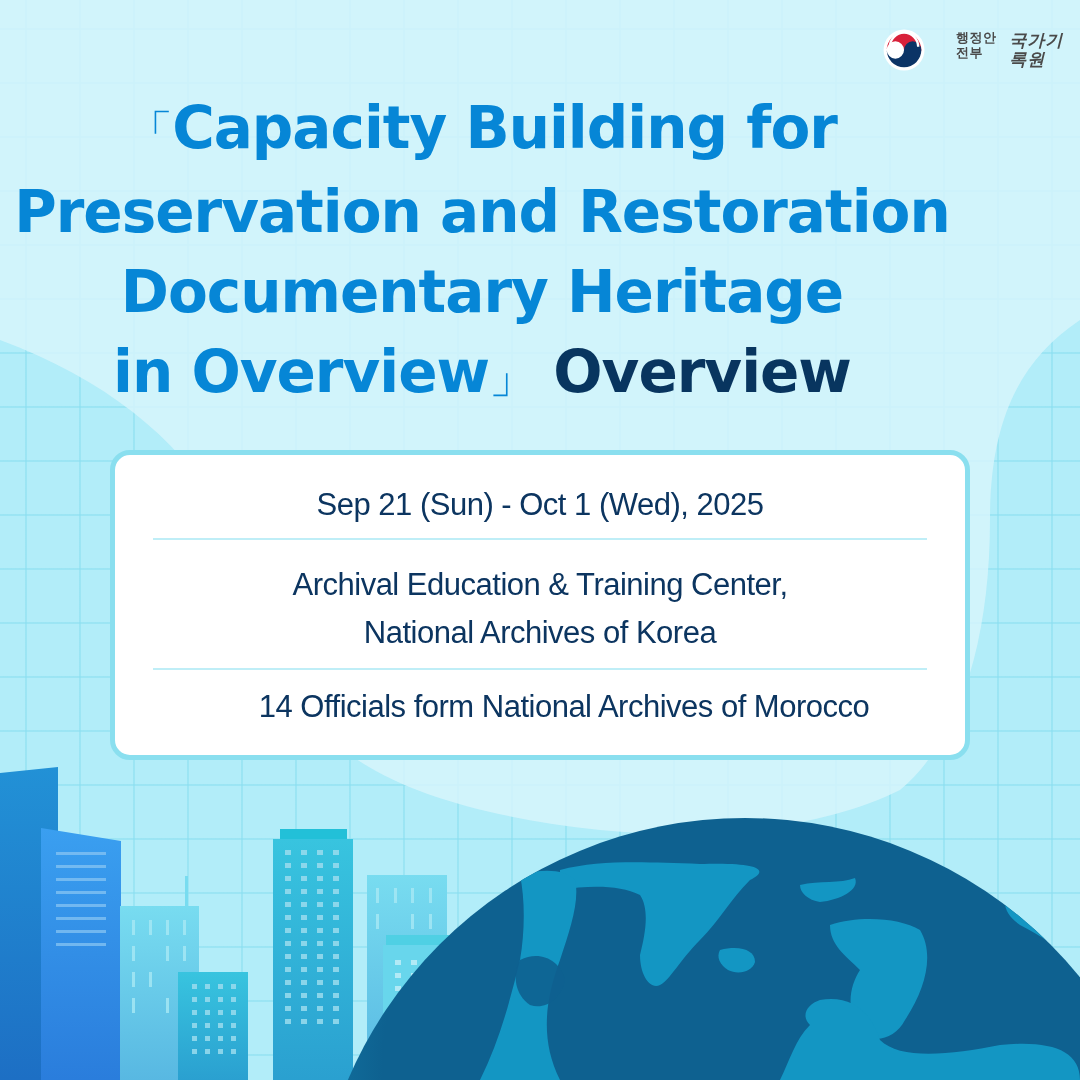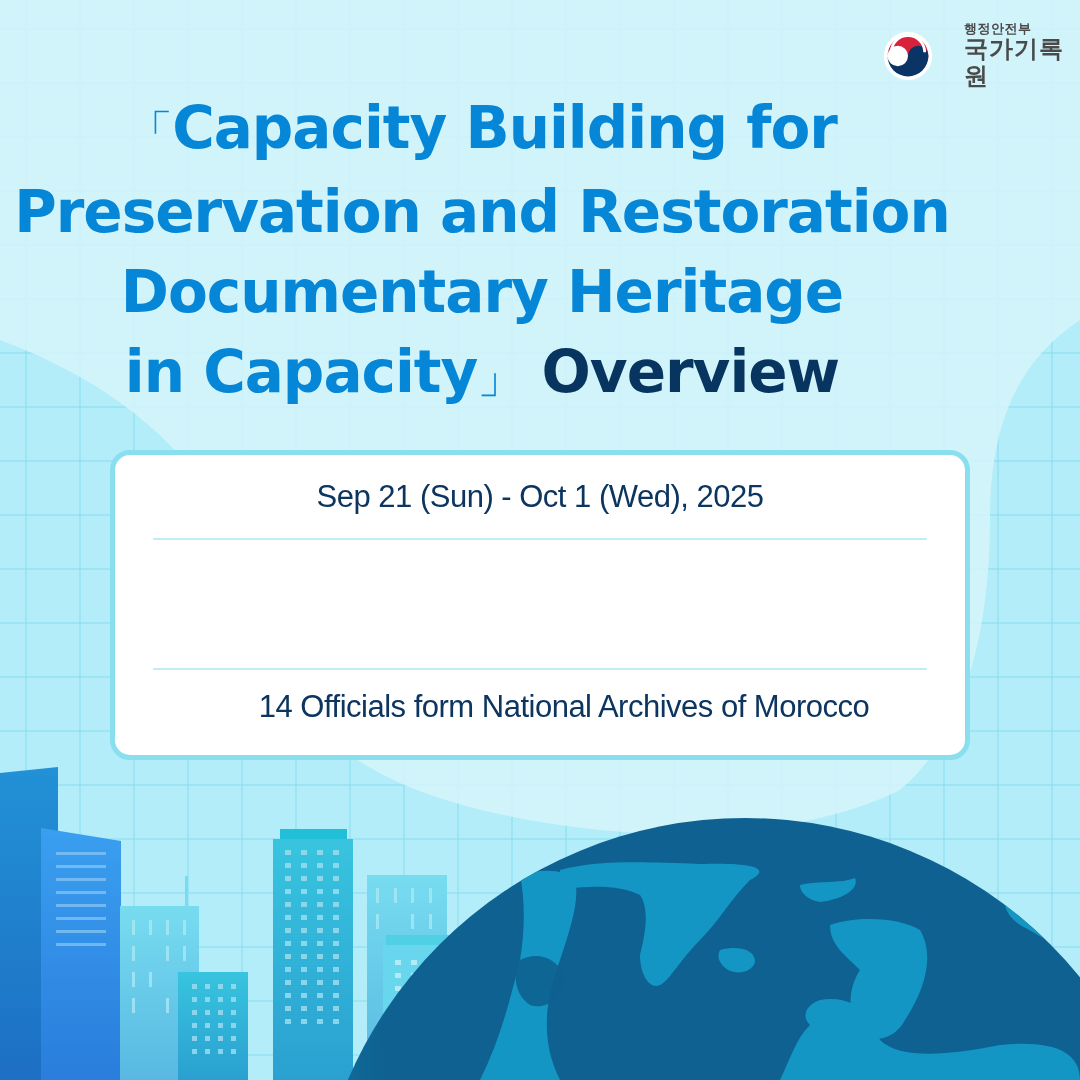--- a/index.html
+++ b/index.html
@@ -9,23 +9,23 @@
     background-color: #b2edf9;
     background-image:
       linear-gradient(to right, rgba(138,222,240,0.55) 2px, transparent 2px),
       linear-gradient(to bottom, rgba(138,222,240,0.55) 2px, transparent 2px);
     background-size: 54px 54px;
     background-position: 25px 28px;
   }
   .blob { position: absolute; left: 0; top: 0; width: 1080px; height: 1080px; }
   .logo { position: absolute; left: 882px; top: 22px; display: flex; align-items: center; gap: 10px; }
   .logo-mark { width: 56px; height: 56px; }
-  .logo-text { display: flex; flex-direction: column; color: #4a4a4a; line-height: 1.1; margin-left: 20px; }
+  .logo-text { display: flex; flex-direction: row; color: #4a4a4a; line-height: 1.1; margin-left: 20px; }
   .logo-sub { font-size: 13px; font-weight: bold; letter-spacing: 0.5px; }
-  .logo-main { font-size: 24px; font-weight: bold; letter-spacing: 1px; }
+  .logo-main { font-size: 17px; font-weight: bold; letter-spacing: 1px; font-style: italic; }
   .title {
     position: absolute; left: 0; top: 88px; width: 964px; text-align: center;
     font-family: "DejaVu Sans", sans-serif; font-weight: bold;
     font-size: 58px; line-height: 80px; letter-spacing: -1px;
     color: #0686d6;
   }
   .title .dark { color: #08355f; text-align: right; }
   .title .bracket { font-weight: normal; font-size: 46px; }
   .card {
     position: absolute; left: 110px; top: 450px; width: 850px; height: 300px;
@@ -54,26 +54,30 @@
     <div class="logo-text">
       <span class="logo-sub">행정안전부</span>
       <span class="logo-main">국가기록원</span>
     </div>
   </div>
 
   <div class="title">
     <div><span class="bracket">「</span><span>Capacity Building for</span></div>
     <div>Preservation and Restoration</div>
     <div>Documentary Heritage</div>
-    <div><span>in Capacity</span><span class="bracket">」</span> <span class="dark">Overview</span></div>
+    <div><span>in Overview</span><span class="bracket">」</span> <span class="dark">Overview</span></div>
   </div>
 
   <div class="card">
-    <div class="row" style="top:24px;">Sep 21 (Sun) - Oct 1 (Wed), 2025</div>
+    <div class="row" style="top:32px;">Sep 21 (Sun) - Oct 1 (Wed), 2025</div>
     <div class="divider" style="top:83px;"></div>
+    <div class="row" style="top:106px; line-height:48px;">
+      <div>Archival Education &amp; Training Center,</div>
+      <div>National Archives of Korea</div>
+    </div>
     <div class="divider" style="top:213px;"></div>
     <div class="row" style="top:234px;padding-left:24px;">14 Officials form National Archives of Morocco</div>
   </div>
 
   <svg class="buildings" width="1080" height="1080" viewBox="0 0 1080 1080">
     <defs>
       <linearGradient id="g1" x1="0" y1="0" x2="0" y2="1">
           <stop offset="0" stop-color="#2291d6"></stop>
           <stop offset="1" stop-color="#1d6fc4"></stop>
         </linearGradient>

